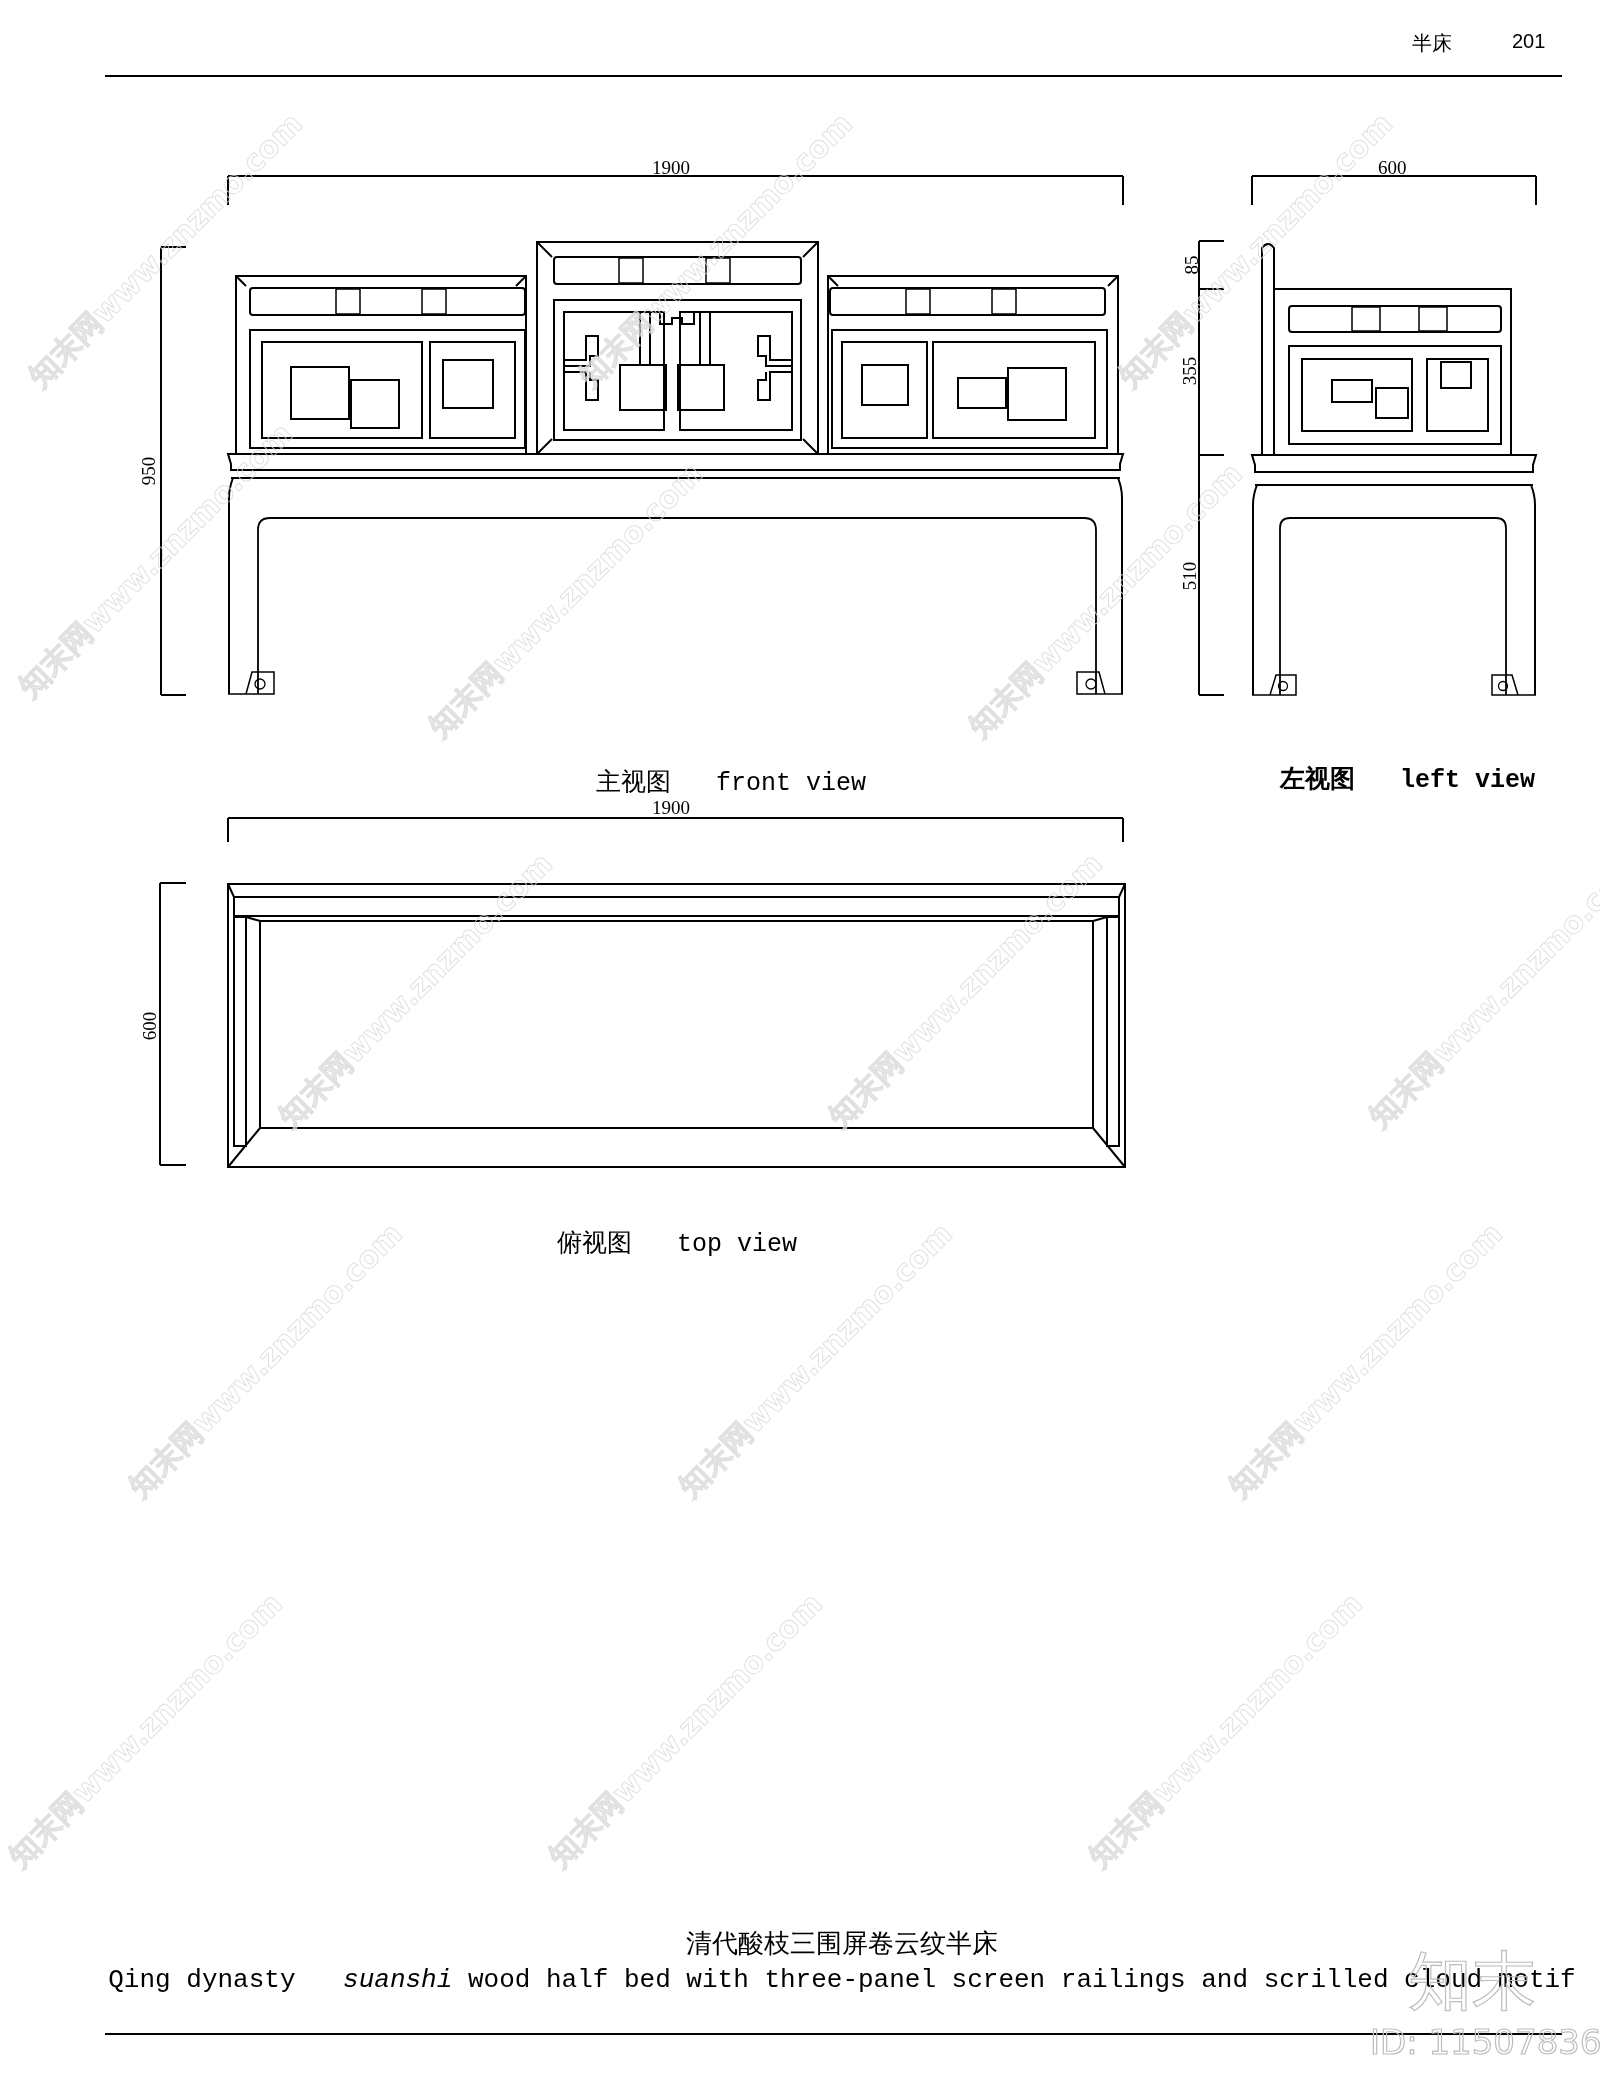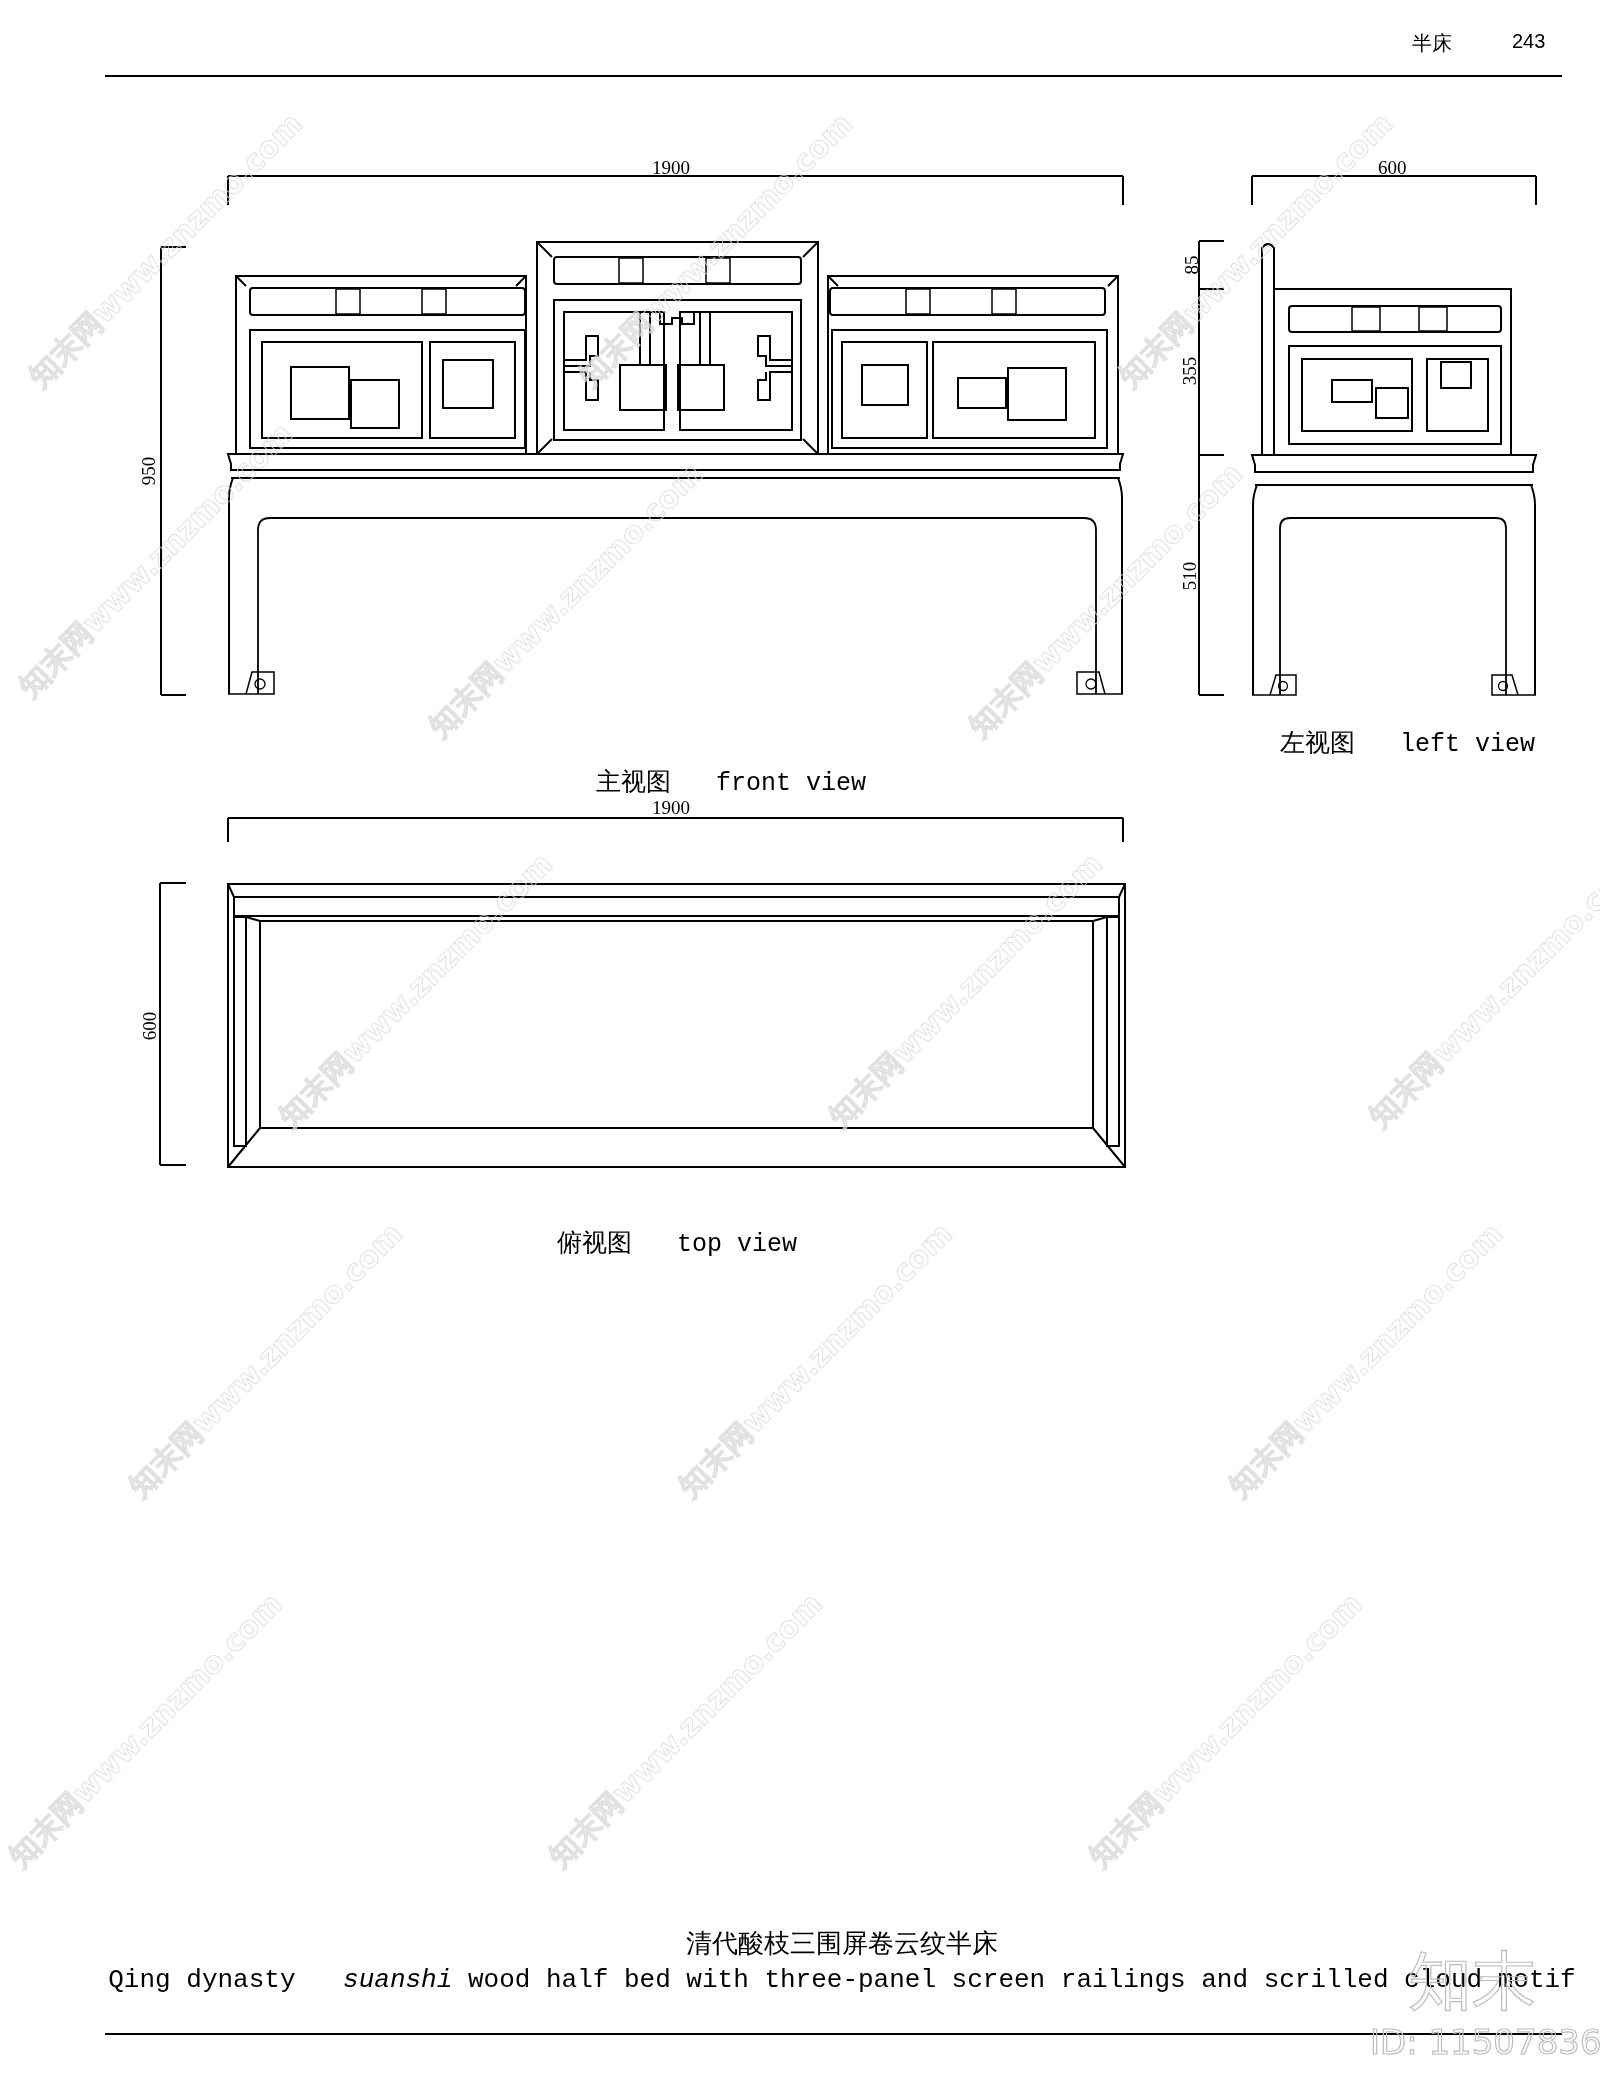--- a/index.html
+++ b/index.html
@@ -14,21 +14,21 @@
   .title-en{position:absolute;font-family:"Liberation Mono","DejaVu Sans Mono",monospace;font-size:26px;width:1600px;text-align:center;white-space:pre;}
   .title-en i{margin-left:32px;}
   svg{position:absolute;left:0;top:0;}
   .wm{position:absolute;font-family:"DejaVu Sans",sans-serif;font-size:30px;font-weight:bold;color:transparent;-webkit-text-stroke:1px #d9d9d9;transform:rotate(-45deg);white-space:nowrap;opacity:.8;}
   .brand{position:absolute;font-family:"DejaVu Sans",sans-serif;color:transparent;-webkit-text-stroke:1.2px #bdbdbd;white-space:nowrap;}
 </style>
 </head>
 <body>
 
 <div class="hdr" style="left:1412px;top:30px;">半床</div>
-<div class="hdr" style="left:1512px;top:30px;">243</div>
+<div class="hdr" style="left:1512px;top:30px;">201</div>
 <div class="rule" style="left:105px;top:75px;width:1457px;"></div>
 
 <svg width="1600" height="2078" viewBox="0 0 1600 2078" fill="none" stroke="#000" stroke-width="2">
 
   <g>
 
     <line x1="228" y1="176" x2="1123" y2="176"></line>
     <line x1="228" y1="176" x2="228" y2="205"></line>
     <line x1="1123" y1="176" x2="1123" y2="205"></line>
 
@@ -152,21 +152,21 @@
 </svg>
 
 <div class="dimtxt" style="left:652px;top:157px;">1900</div>
 <div class="dimtxt vtxt" style="left:135px;top:460px;">950</div>
 <div class="cap" style="left:555px;top:765px;margin-left:41px;"><span class="zh">主视图</span>   <span>front view</span></div>
 
 <div class="dimtxt" style="left:1378px;top:157px;">600</div>
 <div class="dimtxt vtxt" style="left:1182px;top:254px;">85</div>
 <div class="dimtxt vtxt" style="left:1176px;top:360px;">355</div>
 <div class="dimtxt vtxt" style="left:1176px;top:565px;">510</div>
-<div class="cap" style="left:1280px;top:726px;"><span class="zh">左视图</span>   <span>left view</span></div>
+<div class="cap" style="left:1280px;top:762px;font-weight:bold;"><span class="zh">左视图</span>   <span>left view</span></div>
 
 <div class="dimtxt" style="left:652px;top:797px;">1900</div>
 <div class="dimtxt vtxt" style="left:136px;top:1015px;">600</div>
 <div class="cap" style="left:557px;top:1226px;"><span class="zh">俯视图</span>   <span>top view</span></div>
 
 <div class="wm" style="left:-20px;top:230px;">知末网www.znzmo.com</div>
 <div class="wm" style="left:530px;top:230px;">知末网www.znzmo.com</div>
 <div class="wm" style="left:1070px;top:230px;">知末网www.znzmo.com</div>
 <div class="wm" style="left:-30px;top:540px;">知末网www.znzmo.com</div>
 <div class="wm" style="left:380px;top:580px;">知末网www.znzmo.com</div>

